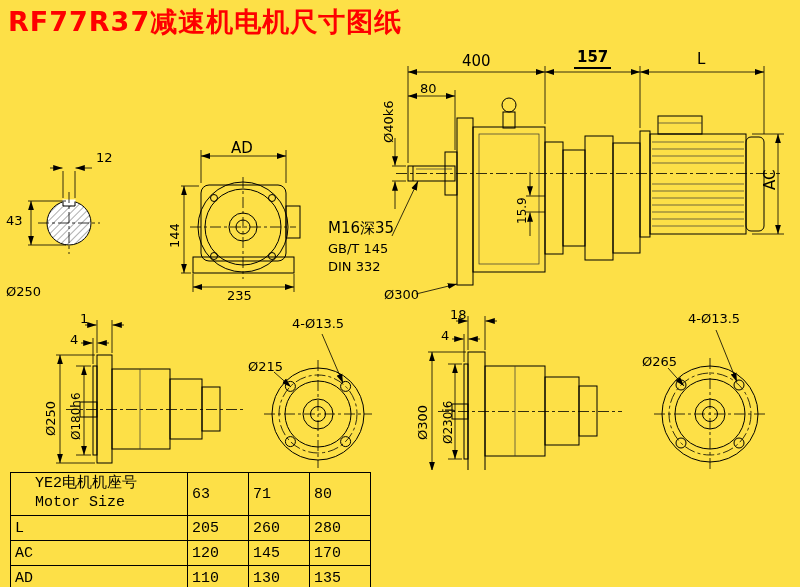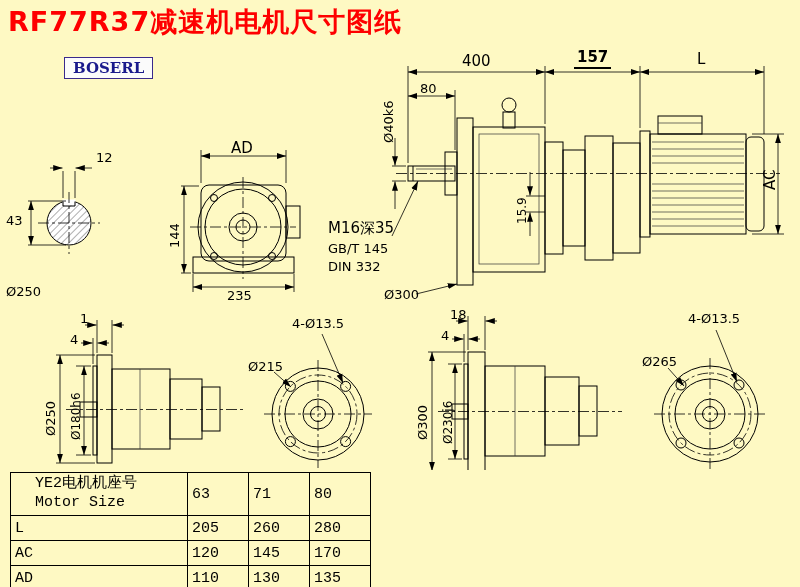--- a/index.html
+++ b/index.html
@@ -1,16 +1,16 @@
 <!DOCTYPE html>
 <html><head>
 <meta charset="utf-8">
 <style>
   html,body{margin:0;padding:0;background:#fff;}
-  .page{position:relative;width:800px;height:587px;background:#fef9c3;overflow:hidden;
+  .page{position:relative;width:800px;height:587px;background:#fde047;overflow:hidden;
         font-family:"DejaVu Sans",sans-serif;color:#000;text-decoration:underline;}
   .title{position:absolute;left:8px;top:4px;margin:0;font-size:27px;font-weight:bold;
          color:#fe0000;font-family:"DejaVu Sans",sans-serif;letter-spacing:1px;}
   .brand{position:absolute;left:64px;top:57px;border:1px solid #3a2a8c;padding:1px 8px;
          font-family:"DejaVu Serif","Liberation Serif",serif;font-weight:bold;font-size:15px;
          color:#1a1a8c;background:#fbfbfb;}
   svg{position:absolute;left:0;top:0;}
   .ln{stroke:#000;stroke-width:1;fill:none;}
   .thin{stroke:#333;stroke-width:0.7;fill:none;}
   .cl{stroke:#000;stroke-width:0.8;fill:none;stroke-dasharray:11 3 3 3;}
@@ -25,21 +25,20 @@
   .dim-table td{border:1px solid #000;height:24px;padding:0 4px;min-width:52px;}
   .dim-table td.hdr{width:148px;text-align:left;padding-left:24px;line-height:1.25;}
   .dim-table tr:first-child td{height:42px;}
 </style>
 </head>
 <body>
 
 <div class="page">
 
   <h1 class="title">RF77R37减速机电机尺寸图纸</h1>
-  <div class="brand">BOSERL</div>
 
   <svg width="800" height="470" viewBox="0 0 800 470">
     <defs>
       <marker id="aE" viewBox="0 0 10 8" refX="9.3" refY="4" markerWidth="10" markerHeight="8" orient="auto" markerUnits="userSpaceOnUse">
           <path d="M0,1 L9.3,4 L0,7 Z" fill="#000"></path>
         </marker>
       <marker id="aS" viewBox="0 0 10 8" refX="9.3" refY="4" markerWidth="10" markerHeight="8" orient="auto-start-reverse" markerUnits="userSpaceOnUse">
           <path d="M0,1 L9.3,4 L0,7 Z" fill="#000"></path>
         </marker>
       <pattern id="hatch" patternUnits="userSpaceOnUse" width="5" height="5" patternTransform="rotate(45)">

